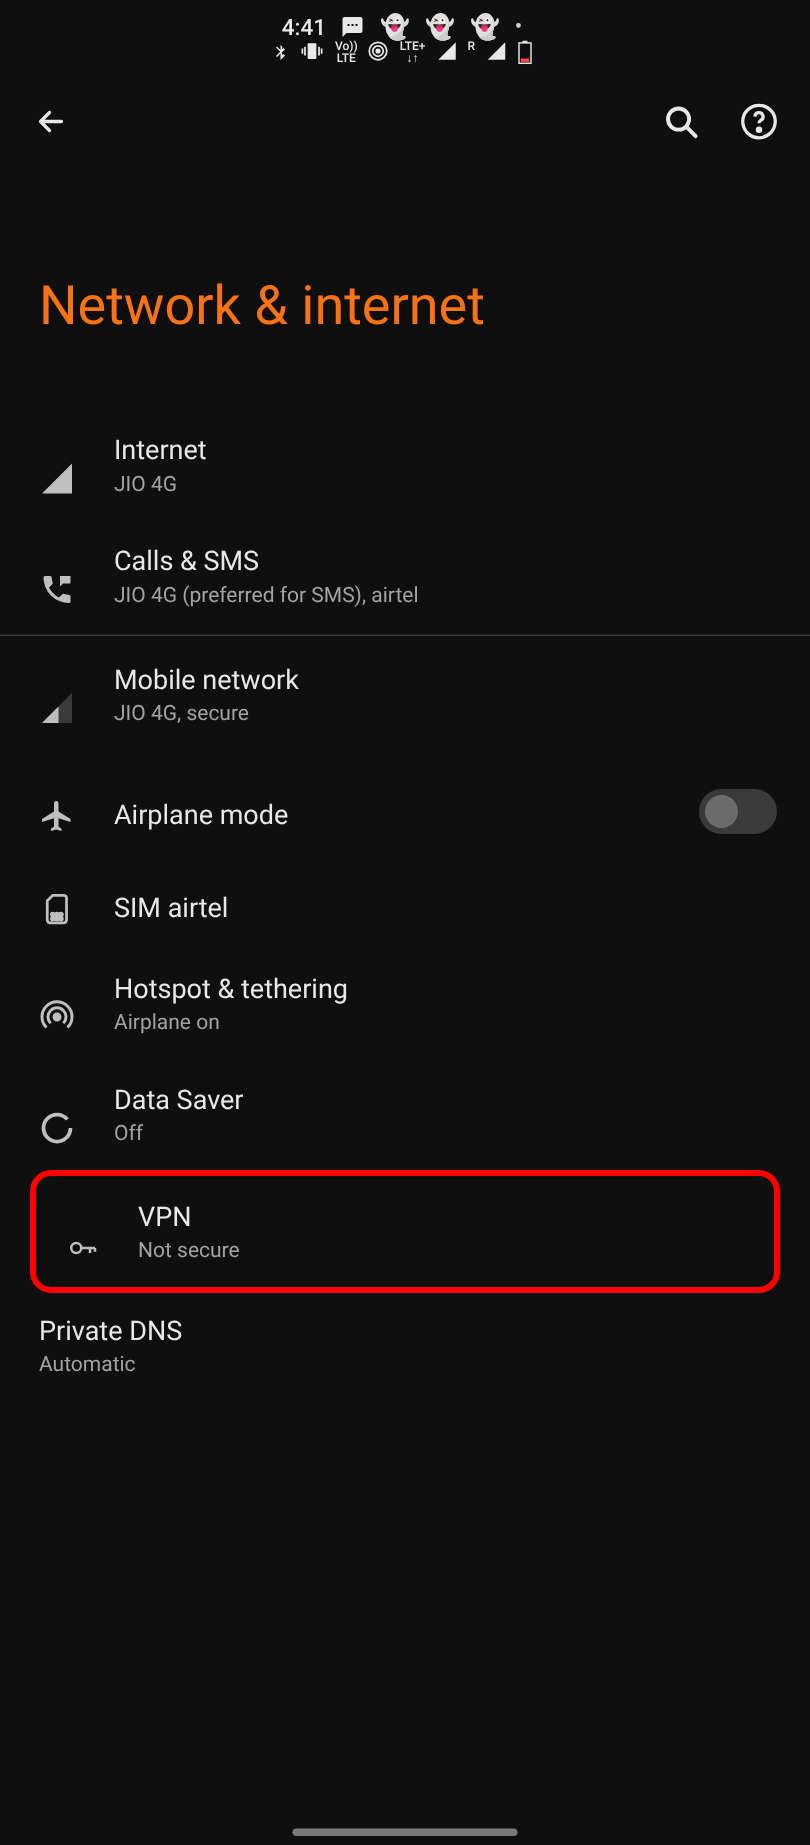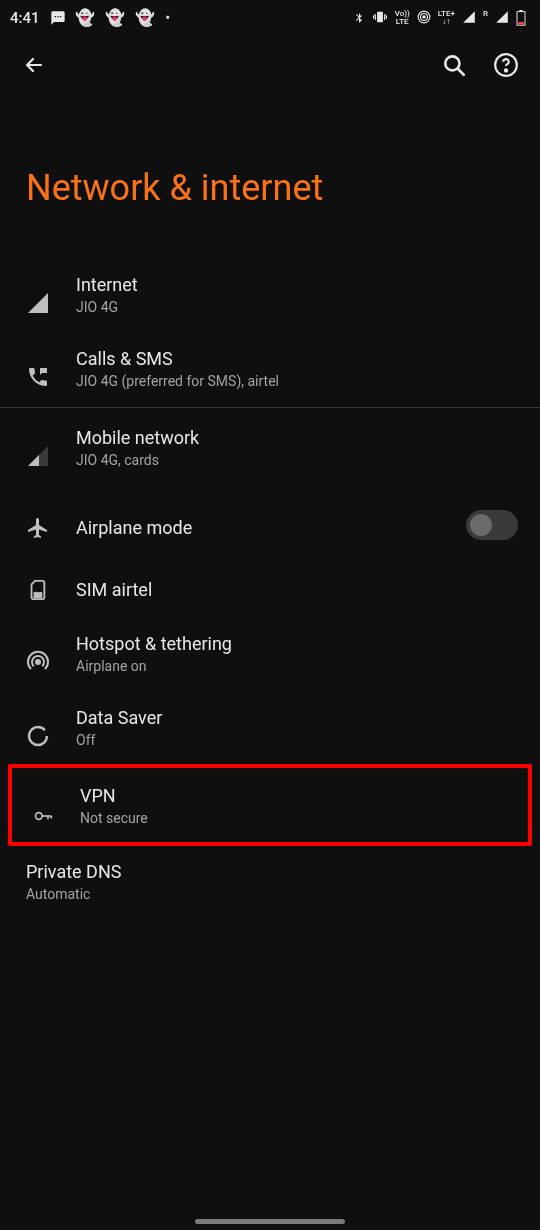--- a/index.html
+++ b/index.html
@@ -13,20 +13,21 @@
     position: relative;
   }
   .status-bar {
     display: flex;
     justify-content: space-between;
     align-items: center;
     padding: 8px 14px 4px 10px;
     font-size: 15px;
     font-weight: 500;
     color: #e8e8e8;
+    flex-direction: column;
   }
   .status-left { display: flex; align-items: center; gap: 10px; }
   .status-right { display: flex; align-items: flex-start; gap: 7px; }
   .ghost { font-size: 16px; }
   .dot { font-size: 14px; opacity: .9; }
   .tiny { font-size: 8px; line-height: 8px; text-align: center; }
   .app-bar {
     display: flex;
     align-items: center;
     padding: 18px 18px 8px 18px;
@@ -69,22 +70,22 @@
   .toggle {
     width: 52px; height: 30px; border-radius: 15px;
     background: #3a3a3a; position: relative;
   }
   .toggle-knob {
     width: 22px; height: 22px; border-radius: 50%;
     background: #6b6b6b; position: absolute; top: 4px; left: 4px;
   }
   .highlight {
     border: 4px solid #ff0000;
-    margin: 0 8px;
-    border-radius: 2px;
+    margin: 0 20px;
+    border-radius: 14px;
   }
   .no-icon-item { padding-left: 26px; }
   .no-icon-item .item-title { font-size: 18px; }
   .nav-handle {
     position: absolute;
     bottom: 6px; left: 50%;
     transform: translateX(-50%);
     width: 150px; height: 5px;
     background: #7a7a7a;
     border-radius: 3px;
@@ -203,21 +204,21 @@
 
   <div class="item">
     <div class="item-icon">
       <svg width="24" height="24" viewBox="0 0 24 24">
           <path d="M2 22h20V2L2 22z" fill="#3a3a3a"></path>
           <path d="M2 22h11V11L2 22z" fill="#bfbfbf"></path>
         </svg>
     </div>
     <div class="item-text">
       <div class="item-title">Mobile network</div>
-      <div class="item-sub">JIO 4G, cards</div>
+      <div class="item-sub">JIO 4G, secure</div>
     </div>
   </div>
 
   <div class="item">
     <div class="item-icon">
       <svg width="24" height="24" viewBox="0 0 24 24" fill="#bfbfbf">
           <path d="M21 16v-2l-8-5V3.5a1.5 1.5 0 0 0-3 0V9l-8 5v2l8-2.5V19l-2 1.5V22l3.5-1 3.5 1v-1.5L13 19v-5.5l8 2.5z"></path>
         </svg>
     </div>
     <div class="item-text">

